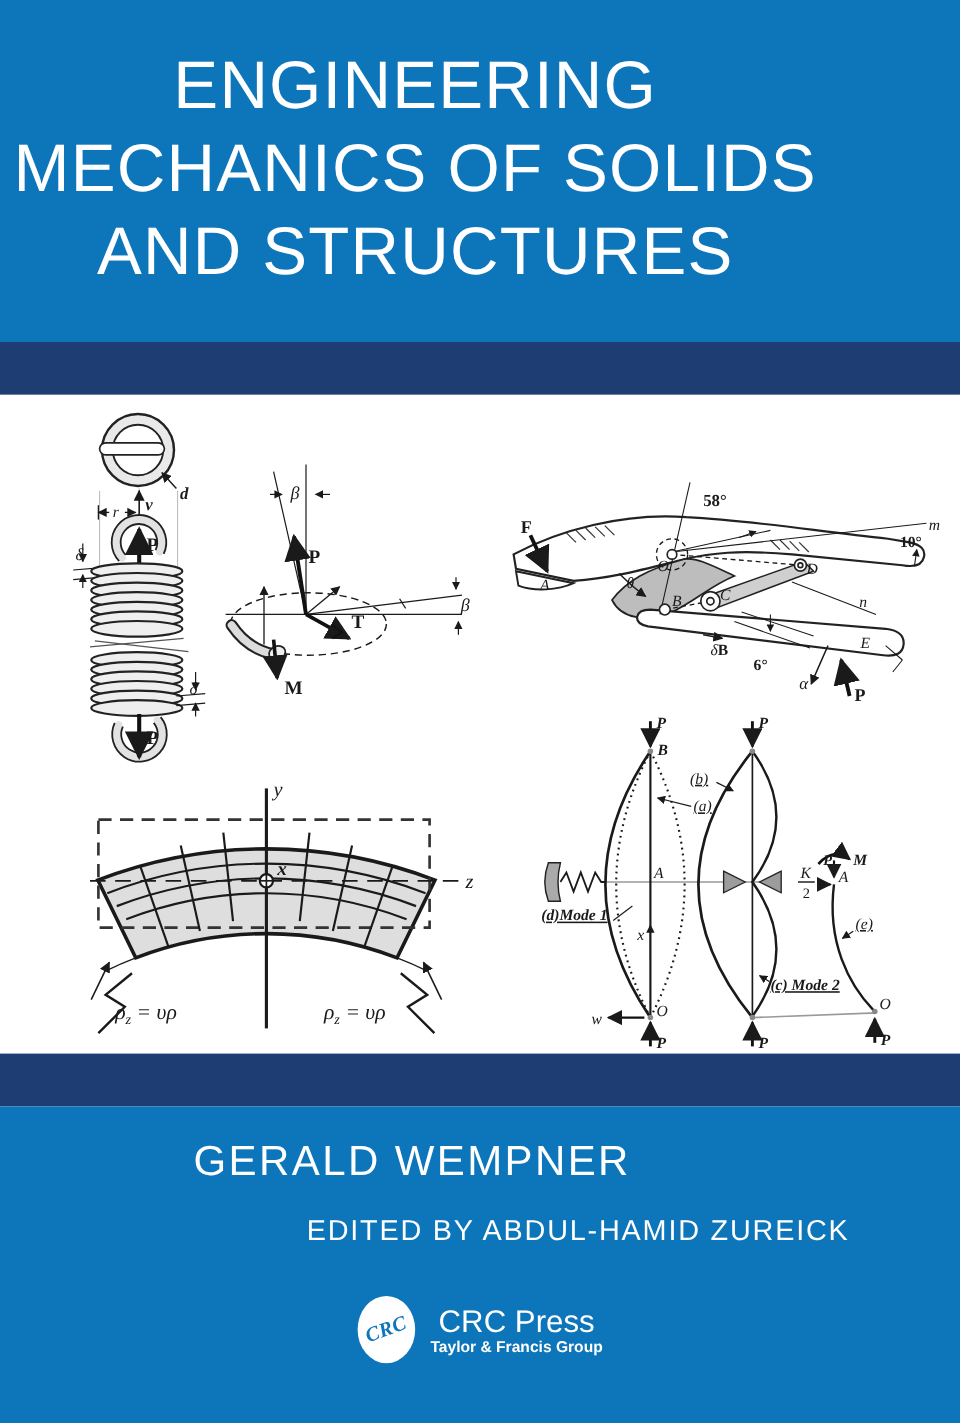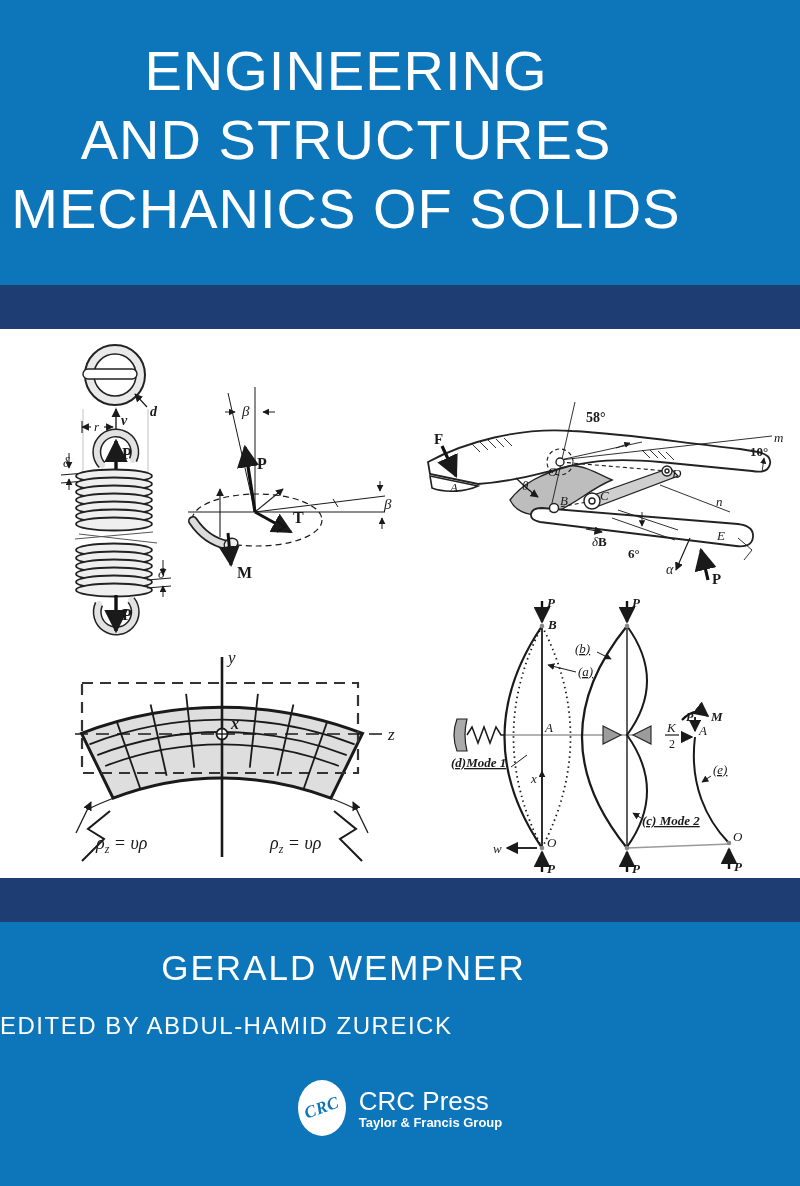--- a/index.html
+++ b/index.html
@@ -17,59 +17,59 @@
   .title-block{
     position:absolute;top:36px;left:0;width:692px;text-align:center;
     color:#ffffff;font-size:56px;line-height:69px;font-weight:400;
     letter-spacing:1px;
   }
   .author{
     position:absolute;top:948px;left:0;width:687px;text-align:center;
     color:#ffffff;font-size:35px;letter-spacing:2px;font-weight:400;
   }
   .edited{
-    position:absolute;top:1012px;left:0;width:708px;text-align:left;
+    position:absolute;top:1012px;left:0;width:708px;text-align:right;
     color:#ffffff;font-size:24px;letter-spacing:1.5px;font-weight:400;
   }
   .logo-row{
     position:absolute;top:1080px;left:0;width:800px;
     display:flex;justify-content:center;align-items:center;gap:13px;
   }
   .logo-ellipse{
     width:48px;height:56px;border-radius:50%;background:#ffffff;
     display:flex;align-items:center;justify-content:center;flex:0 0 auto;
   }
   .logo-monogram{
     color:#0d75ba;font-family:"Liberation Serif",serif;
     font-weight:bold;font-style:italic;font-size:17px;letter-spacing:.5px;
     transform:rotate(-20deg);display:block;
   }
-  .logo-text{color:#ffffff;text-align:left;}
+  .logo-text{color:#ffffff;text-align:center;}
   .logo-name{font-size:26px;line-height:28px;font-weight:400;}
   .logo-group{font-size:13px;line-height:15px;font-weight:bold;}
 
   .fig{position:absolute;}
   .fig svg{display:block;}
   svg text{font-family:"Liberation Serif",serif;fill:#1a1a1a;}
   .var{font-style:italic;}
   .bold{font-weight:bold;}
 </style>
 </head>
 <body>
 
 <div class="band band-top"></div>
 <div class="band strip-navy-1"></div>
 <div class="band white-area"></div>
 <div class="band strip-navy-2"></div>
 <div class="band band-bottom"></div>
 
 <div class="title-block">
   <div>ENGINEERING</div>
+  <div>MECHANICS OF SOLIDS</div>
   <div>AND STRUCTURES</div>
-  <div>MECHANICS OF SOLIDS</div>
 </div>
 
 <div class="fig" style="left:55px;top:335px;">
 <svg width="145" height="315" viewBox="0 0 145 315">
   <defs>
     <marker id="arr" viewBox="0 0 10 10" refX="9" refY="5" markerWidth="7" markerHeight="7" orient="auto-start-reverse">
       <path d="M0,0L10,5L0,10z" fill="#1a1a1a"></path>
     </marker>
   </defs>
   <g stroke="#b5b5b5" stroke-width="0.8">

